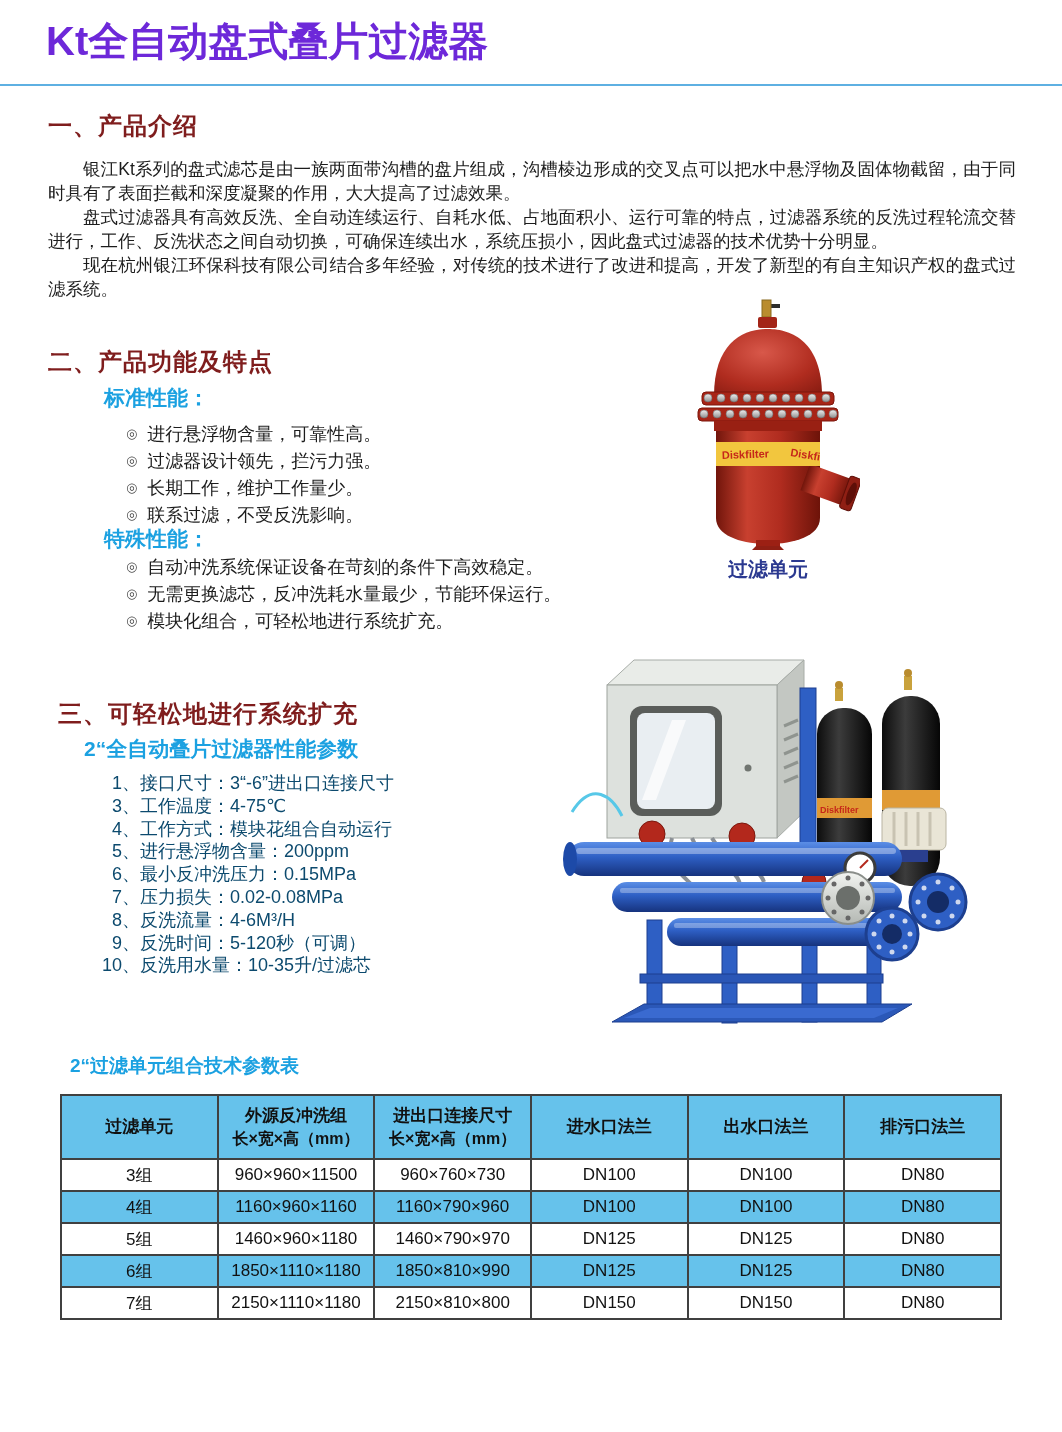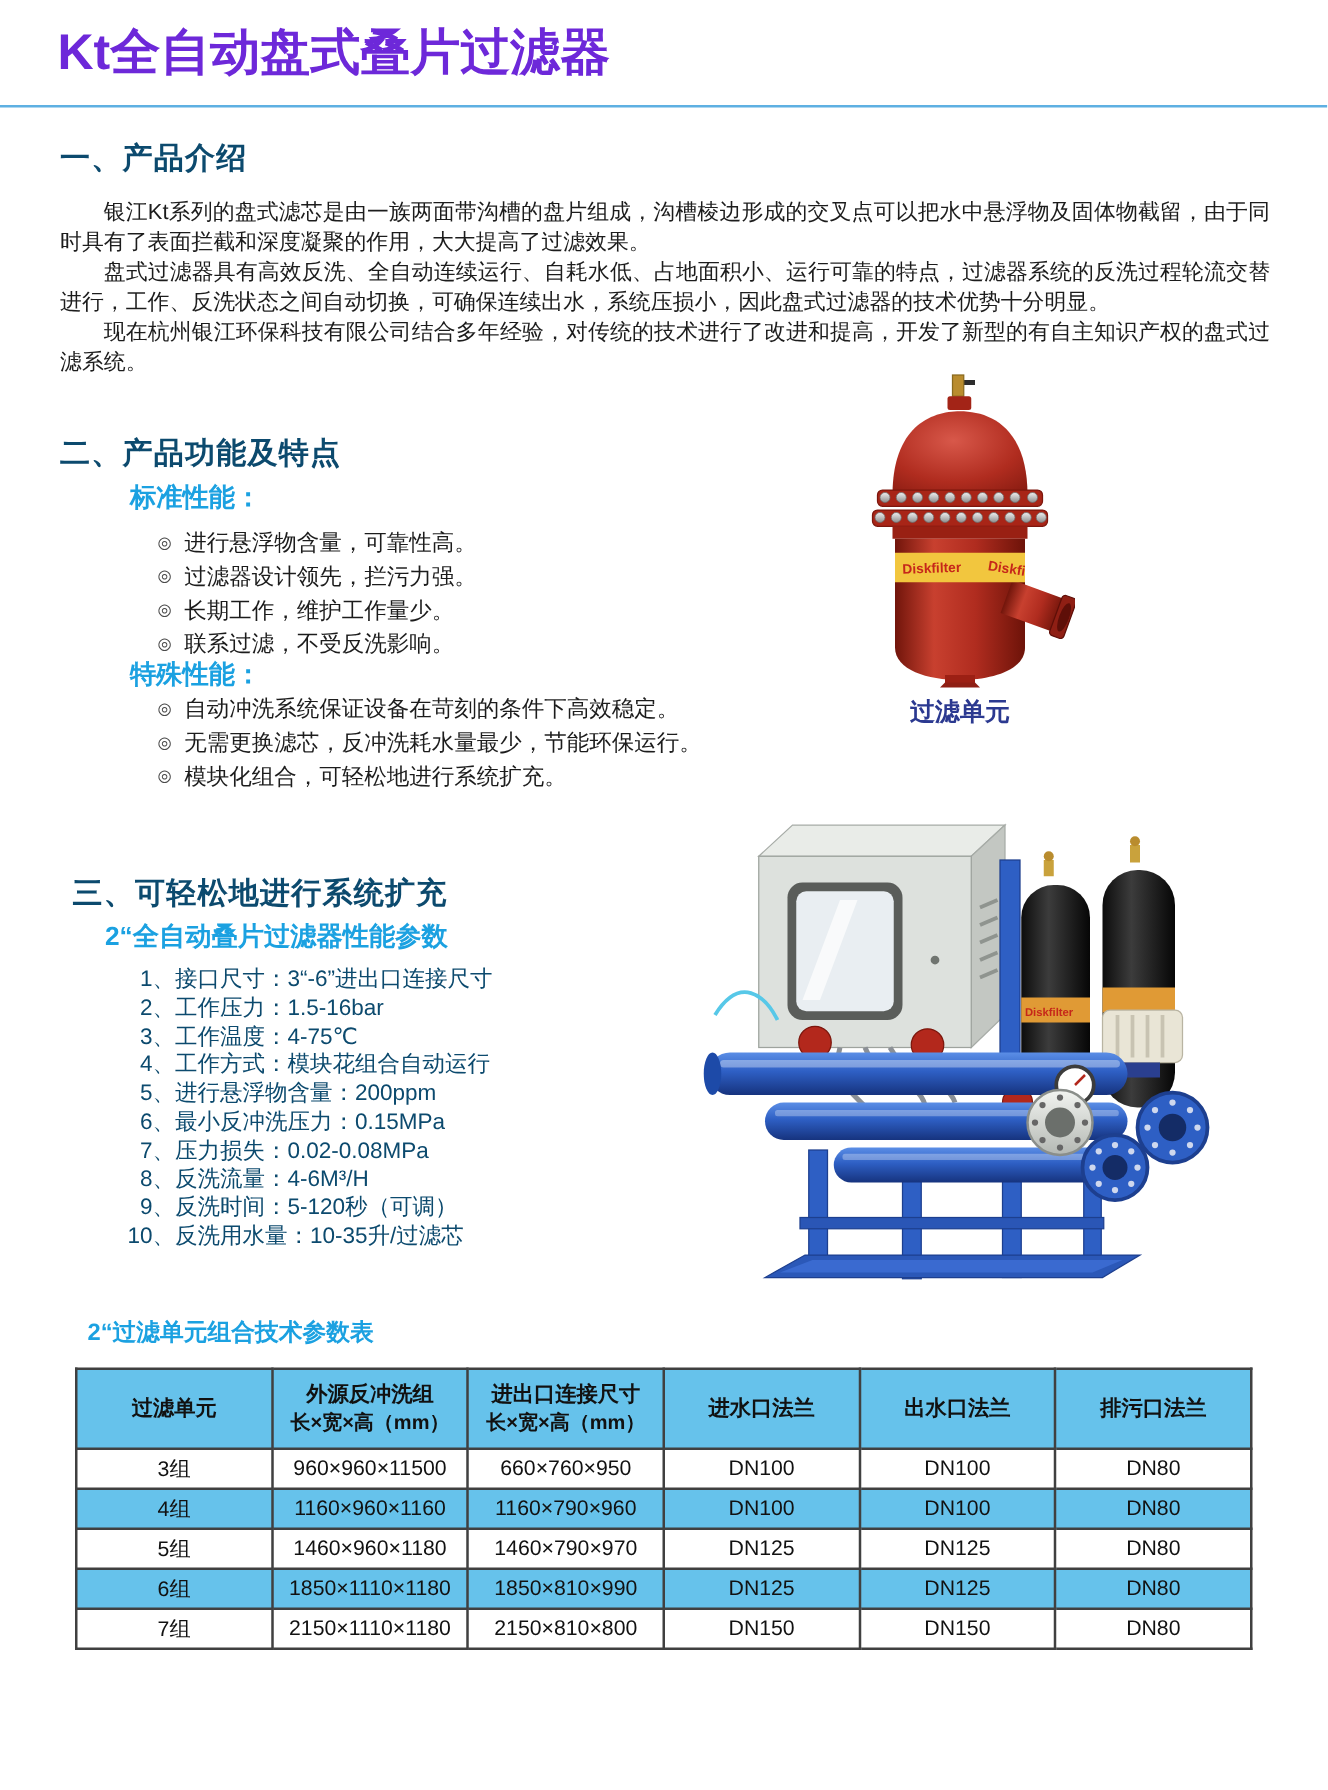--- a/index.html
+++ b/index.html
@@ -2,21 +2,21 @@
 <html><head>
 <meta charset="utf-8">
 <style>
   html,body{margin:0;padding:0;background:#ffffff;}
   .page{position:relative;width:1062px;height:1432px;background:#fff;overflow:hidden;
         font-family:"Liberation Sans","DejaVu Sans",sans-serif;color:#1a1a1a;}
   
   .title{position:absolute;left:46px;top:14px;font-size:40px;font-weight:bold;color:#6d28d9;}
   .rule{position:absolute;left:0;top:84px;width:1062px;height:0;border-top:2px solid #5eb0e2;}
   
-  .h2{position:absolute;font-size:24px;font-weight:bold;color:#0c4a6e;letter-spacing:1px;}
+  .h2{position:absolute;font-size:24px;font-weight:bold;color:#7f1d1d;letter-spacing:1px;}
   #h-intro{left:48px;top:110px;}
   #h-features{left:48px;top:346px;}
   #h-params{left:58px;top:698px;}
   
   .body-text{position:absolute;left:48px;top:157px;width:968px;font-size:17.5px;line-height:24px;
              text-align:justify;color:#1c1c1c;}
   .body-text p{margin:0;text-indent:2em;}
   
   .feat-label{position:absolute;left:104px;font-size:21px;font-weight:bold;color:#1ba1e1;}
   #lbl-std{top:384px;text-align:right;}
@@ -172,21 +172,20 @@
       <text x="46" y="163" font-size="11" font-weight="bold" fill="#c6271a" font-family="Liberation Sans, sans-serif" transform="rotate(-2 46 163)">Diskfilter</text>
       <text x="114" y="160" font-size="11" font-weight="bold" fill="#c6271a" font-family="Liberation Sans, sans-serif" transform="rotate(9 114 160)">Diskfilter</text>
     </g>
   </svg>
   <div id="filter-caption">过滤单元</div>
 
   <div class="h2" id="h-params">三、可轻松地进行系统扩充</div>
   <div class="sub-blue" id="sub-params">2“全自动叠片过滤器性能参数</div>
   <div id="param-list">
       <div class="prow"><span class="pnum">1、</span><span>接口尺寸：3“-6”进出口连接尺寸</span></div>
-      <div class="prow"><span class="pnum">2、</span><span>工作压力：1.5-16bar</span></div>
       <div class="prow"><span class="pnum">3、</span><span>工作温度：4-75℃</span></div>
       <div class="prow"><span class="pnum">4、</span><span>工作方式：模块花组合自动运行</span></div>
       <div class="prow"><span class="pnum">5、</span><span>进行悬浮物含量：200ppm</span></div>
       <div class="prow"><span class="pnum">6、</span><span>最小反冲洗压力：0.15MPa</span></div>
       <div class="prow"><span class="pnum">7、</span><span>压力损失：0.02-0.08MPa</span></div>
       <div class="prow"><span class="pnum">8、</span><span>反洗流量：4-6M³/H</span></div>
       <div class="prow"><span class="pnum">9、</span><span>反洗时间：5-120秒（可调）</span></div>
       <div class="prow"><span class="pnum">10、</span><span>反洗用水量：10-35升/过滤芯</span></div>
     </div>
 
@@ -346,21 +345,21 @@
           </th>
           <th>
             <div class="t">排污口法兰</div>
           </th>
         </tr>
       </thead>
     <tbody>
         <tr>
           <td>3组</td>
           <td>960×960×11500</td>
-          <td>660×760×950</td>
+          <td>960×760×730</td>
           <td>DN100</td>
           <td>DN100</td>
           <td>DN80</td>
         </tr>
         <tr class="alt">
           <td>4组</td>
           <td>1160×960×1160</td>
           <td>1160×790×960</td>
           <td>DN100</td>
           <td>DN100</td>

